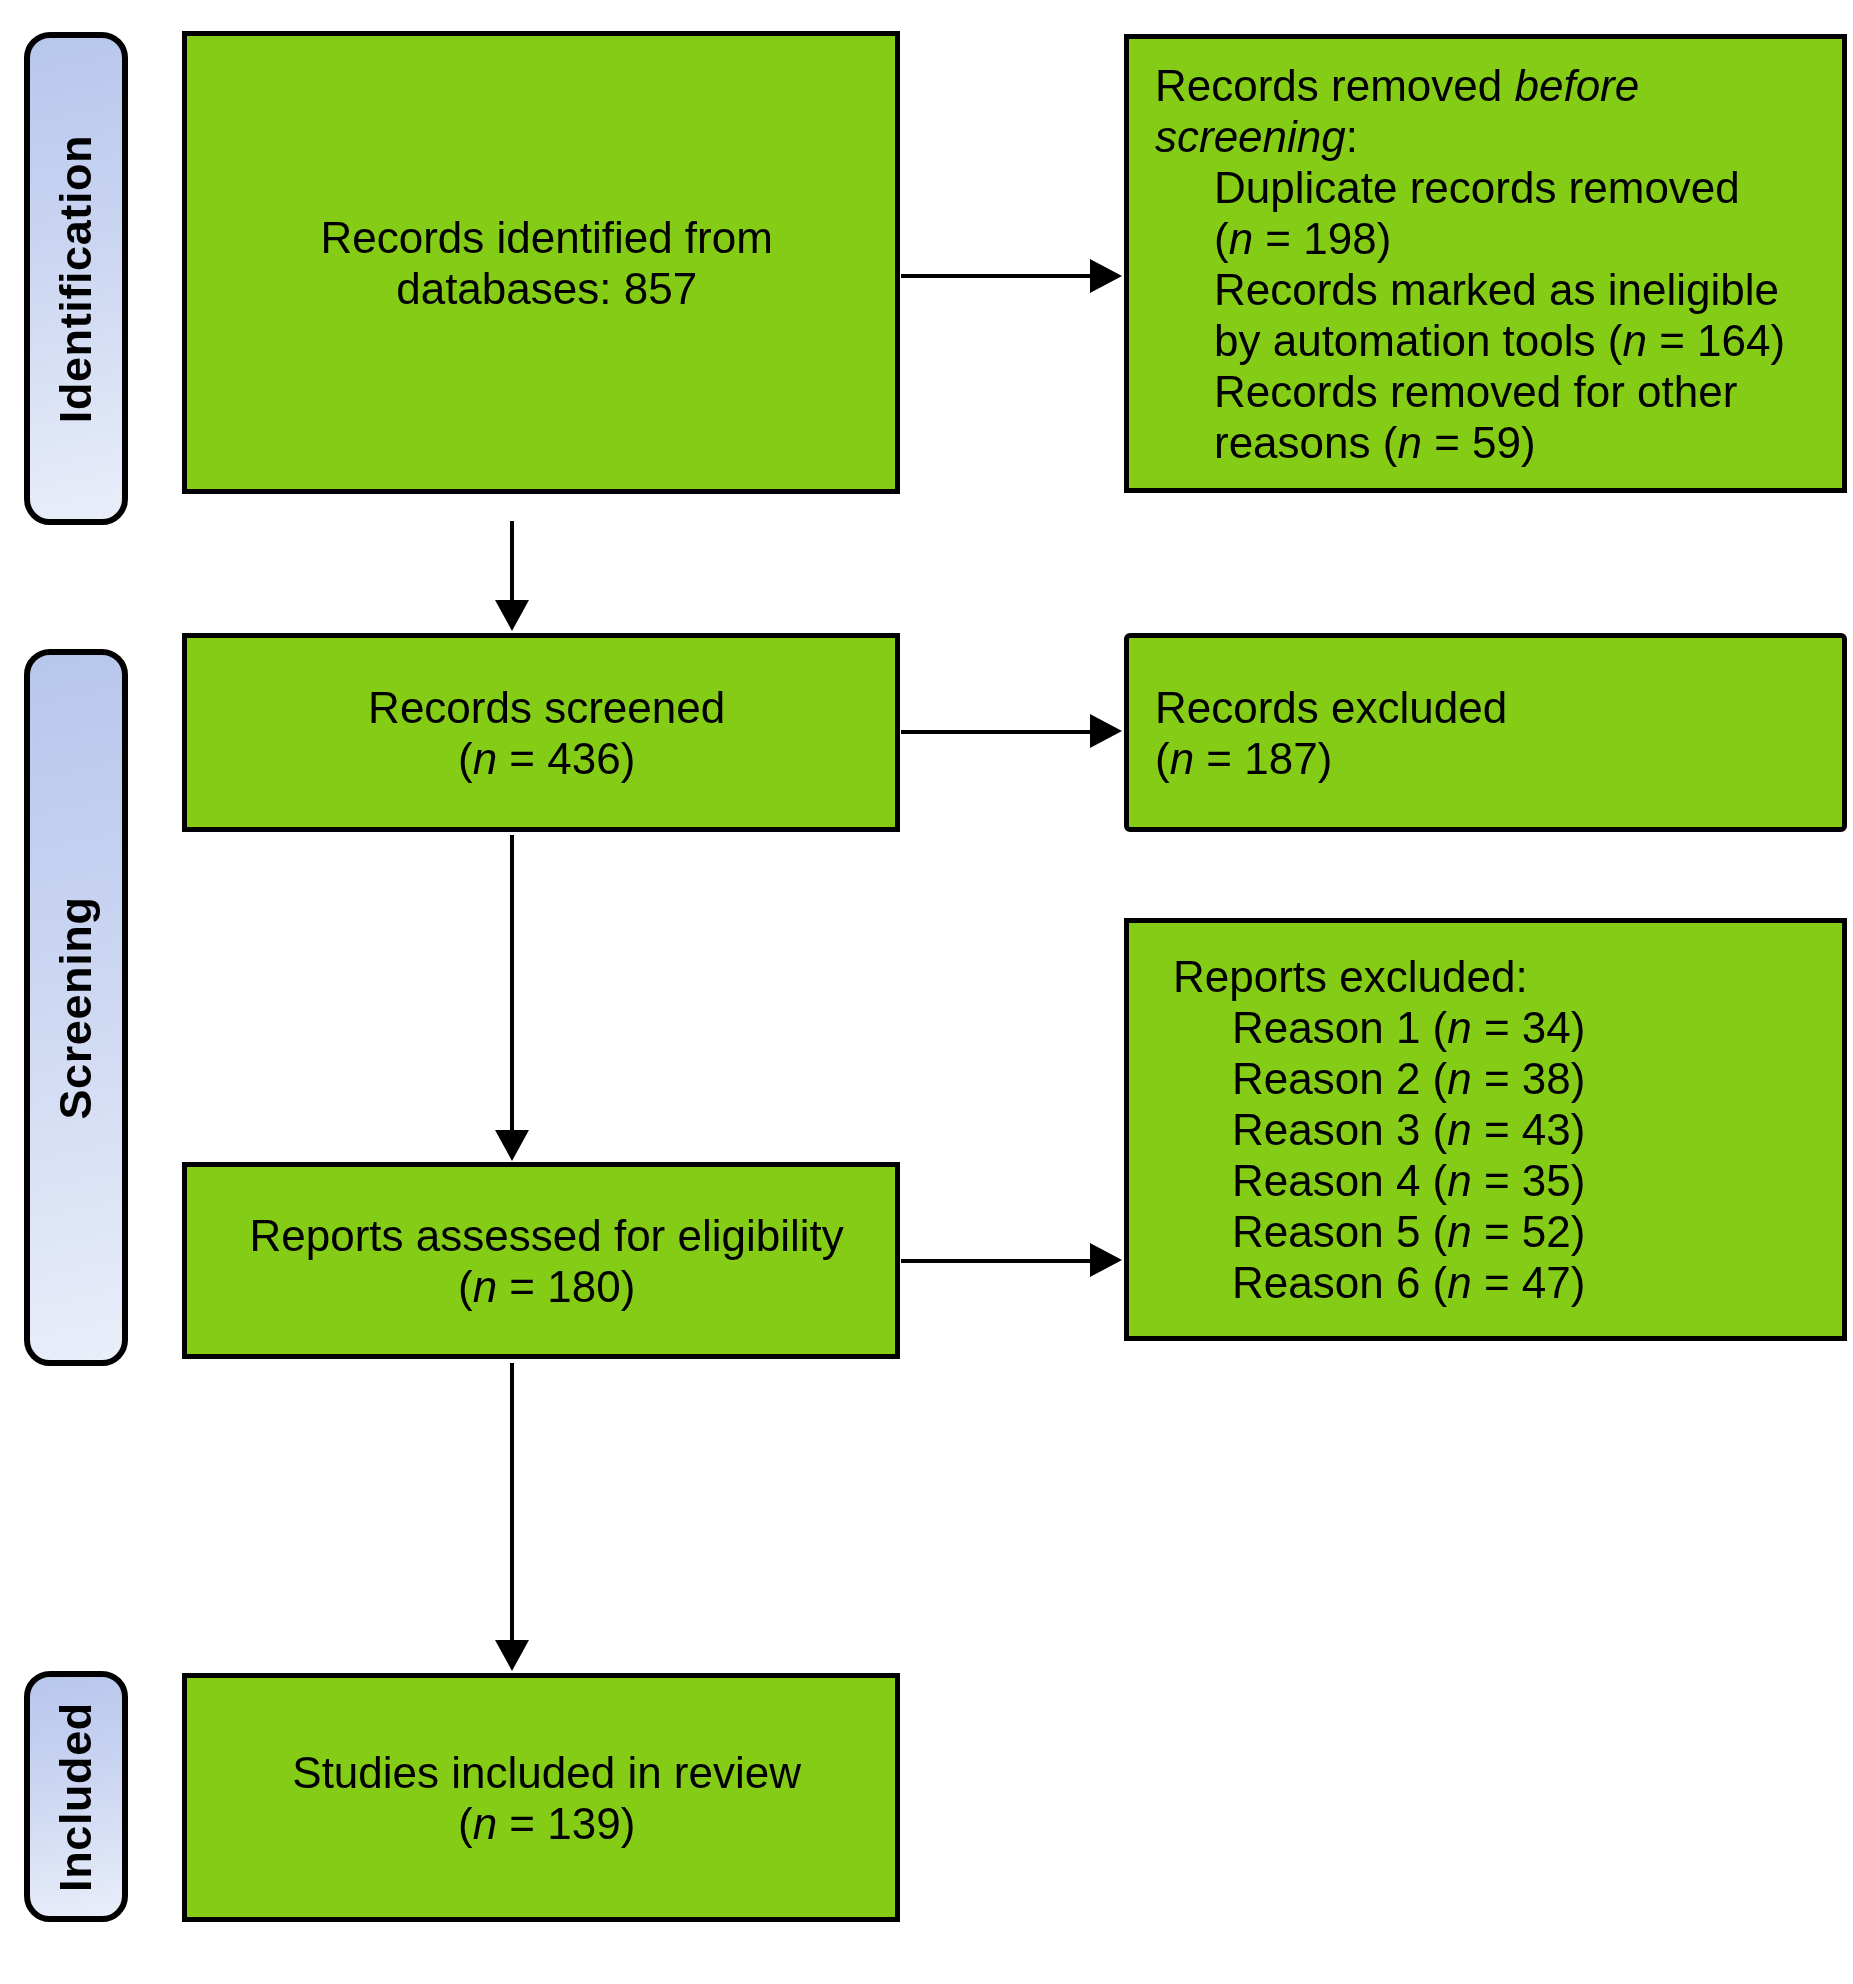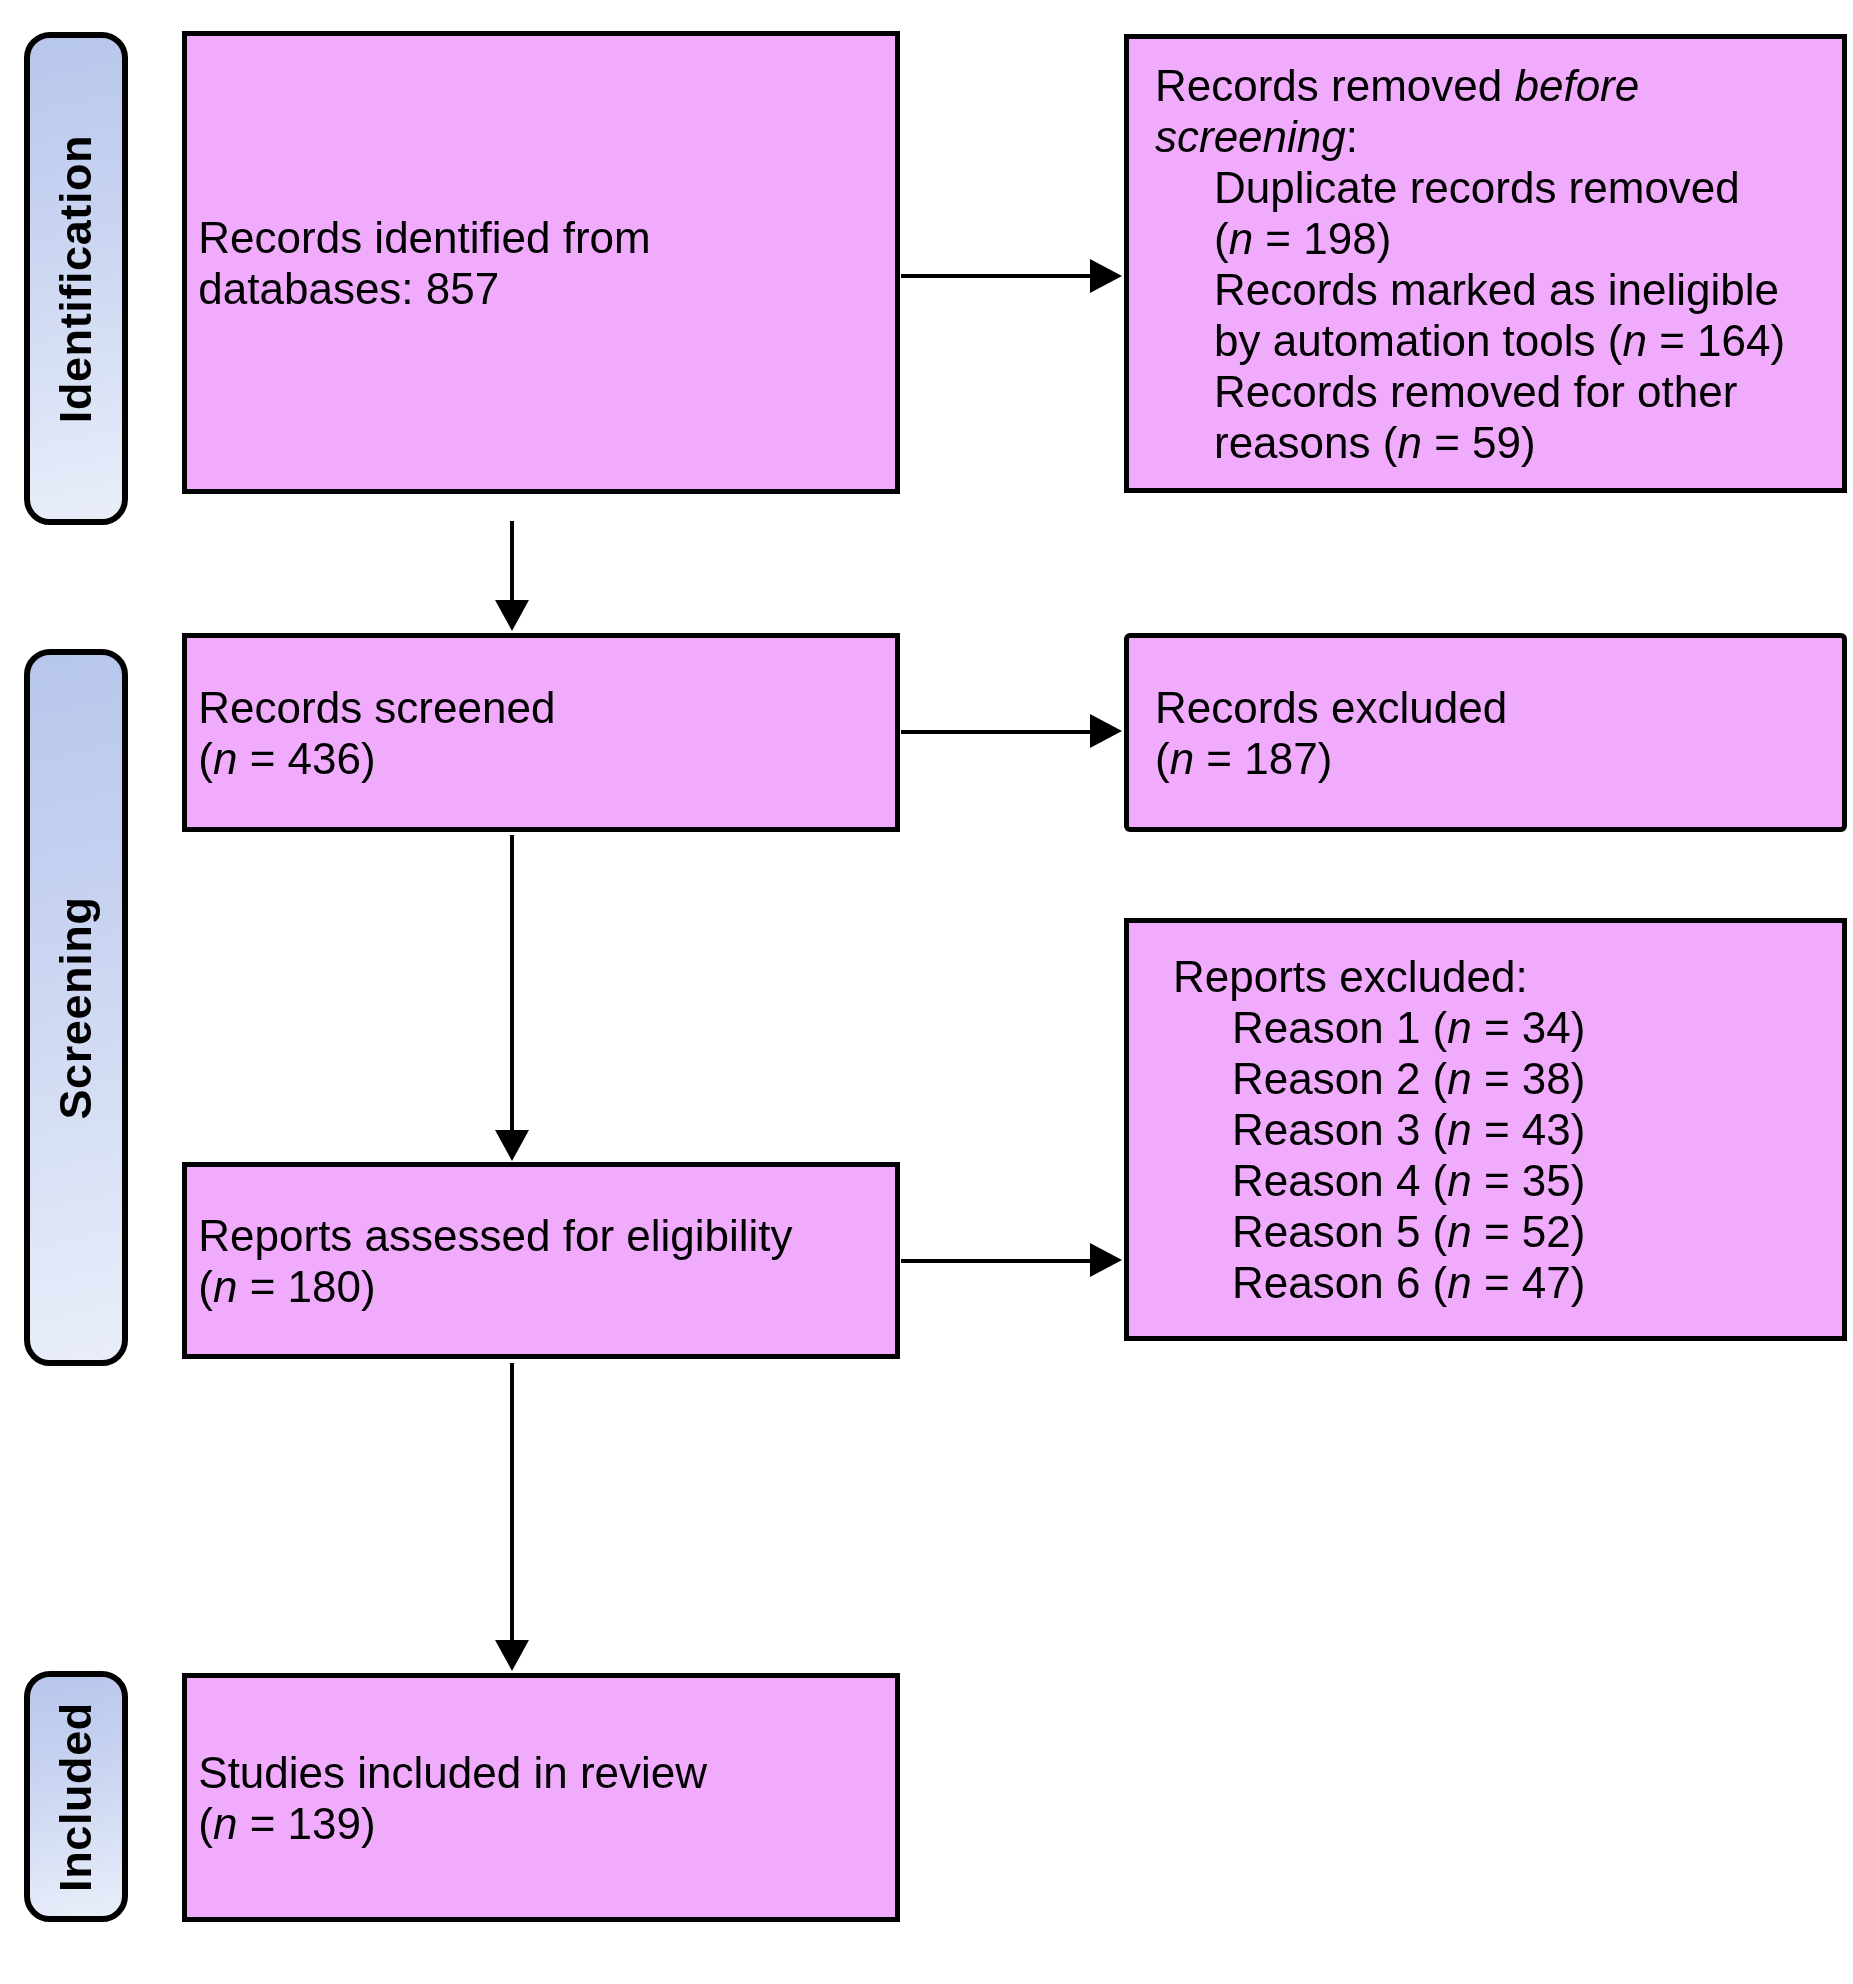--- a/index.html
+++ b/index.html
@@ -24,26 +24,26 @@
     transform:rotate(-90deg);
     white-space:nowrap;
     font-weight:bold;
     font-size:45px;
     letter-spacing:0.6px;
   }
   
   .box{
     position:absolute;
     box-sizing:border-box;
-    background:#f0abfc;
+    background:#84cc16;
     border:5.1px solid #000000;
     display:flex;flex-direction:column;justify-content:center;
     font-size:44px;line-height:51px;
   }
-  .box.left-col{left:182px;width:718px;padding-left:11.3px;}
+  .box.left-col{left:182px;width:718px;padding-left:11.3px;align-items:center;}
   .box.right-col{left:1124px;width:723px;padding-left:26px;}
   .line{white-space:nowrap;}
   .line.indent{padding-left:59px;}
   .it{font-style:italic;}
   
   .stem-v{position:absolute;width:4px;background:#000000;}
   .stem-h{position:absolute;height:4px;background:#000000;}
   .head-down{
     position:absolute;width:0;height:0;
     border-left:17px solid transparent;

